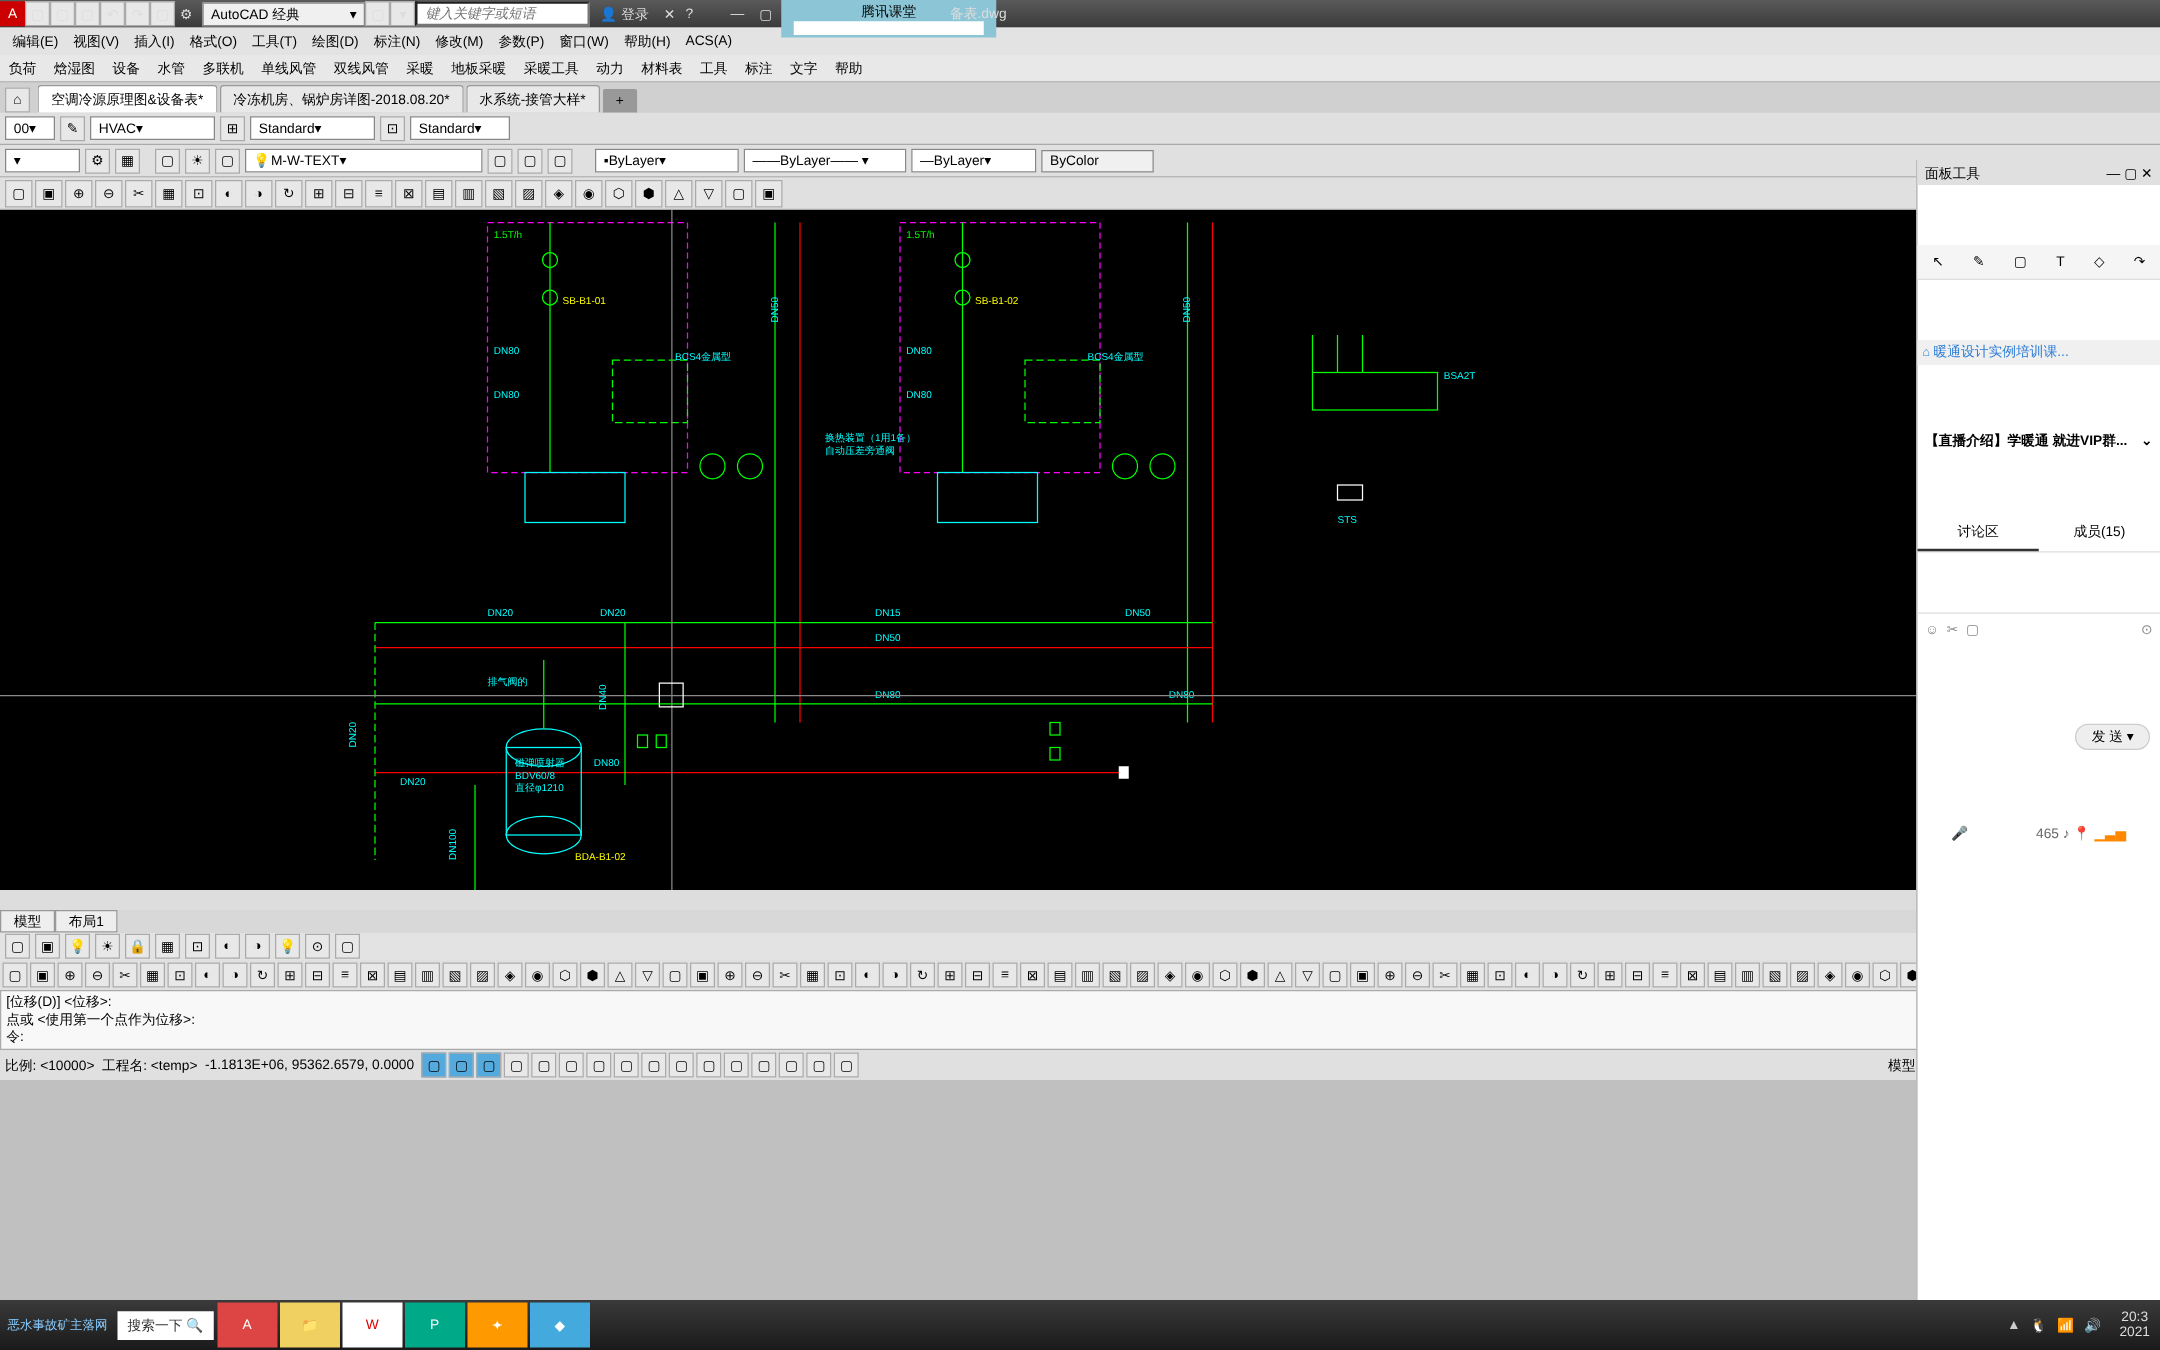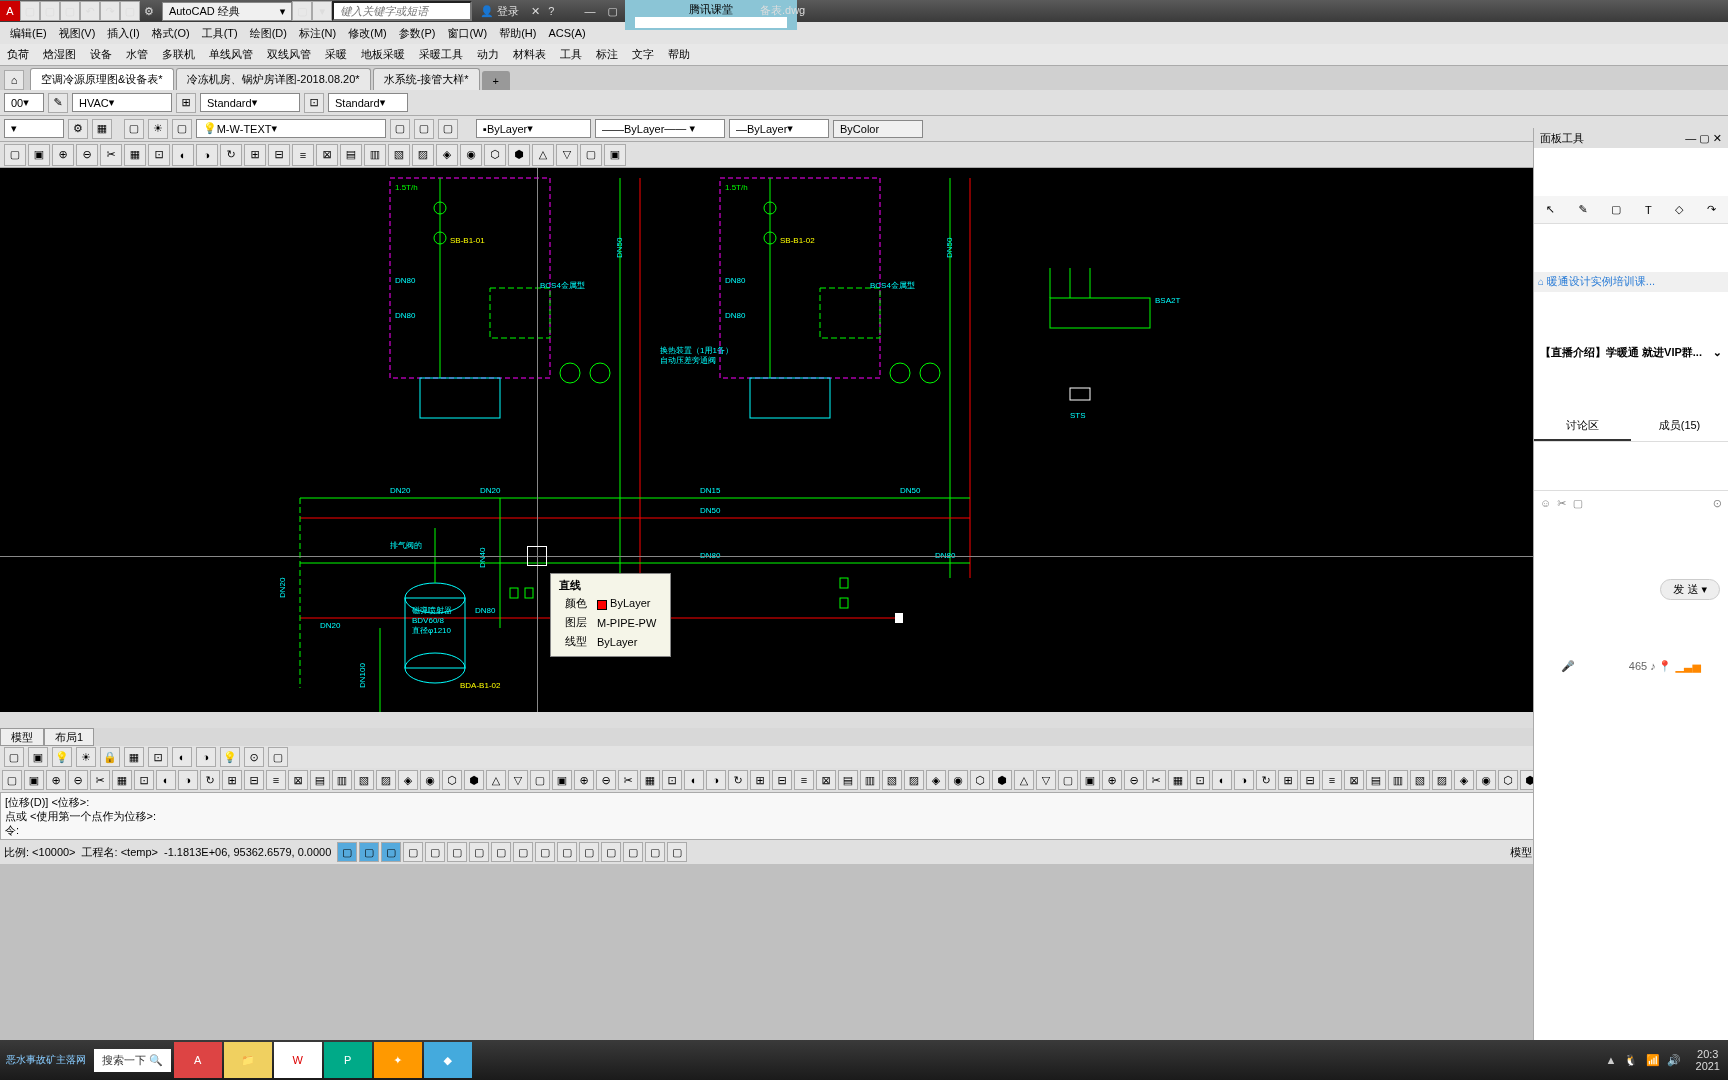--- a/index.html
+++ b/index.html
@@ -299,39 +299,20 @@
     <g transform="translate(840,410)">
       <rect x="0" y="0" width="8" height="10" class="pipe" fill="#0f0"></rect>
       <rect x="0" y="20" width="8" height="10" class="pipe" fill="#0f0"></rect>
     </g>
     <rect x="895" y="445" width="8" height="10" style="fill:#fff;"></rect>
     <rect x="895" y="545" width="8" height="14" class="pipe-cyan"></rect>
   </svg>
   <div class="crosshair-h"></div>
   <div class="crosshair-v"></div>
   <div class="crosshair-box"></div>
-  <div class="tooltip">
-    <div style="font-weight:bold;">直线</div>
-    <table>
-      <tbody>
-          <tr>
-            <td>颜色</td>
-            <td><span class="colorchip"></span> <span>ByLayer</span></td>
-          </tr>
-      <tr>
-            <td>图层</td>
-            <td>M-PIPE-PW</td>
-          </tr>
-      <tr>
-            <td>线型</td>
-            <td>ByLayer</td>
-          </tr>
-    </tbody>
-      </table>
-  </div>
   <div class="scrollw">
       <div style="position:absolute;right:20px;width:30px;height:14px;background:#aaa;top:1px;"></div>
     </div>
 </div>
 
 <div class="modeltabs" id="modeltabs">
     <div class="modeltab">模型</div>
     <div class="modeltab">布局1</div>
   </div>
 

